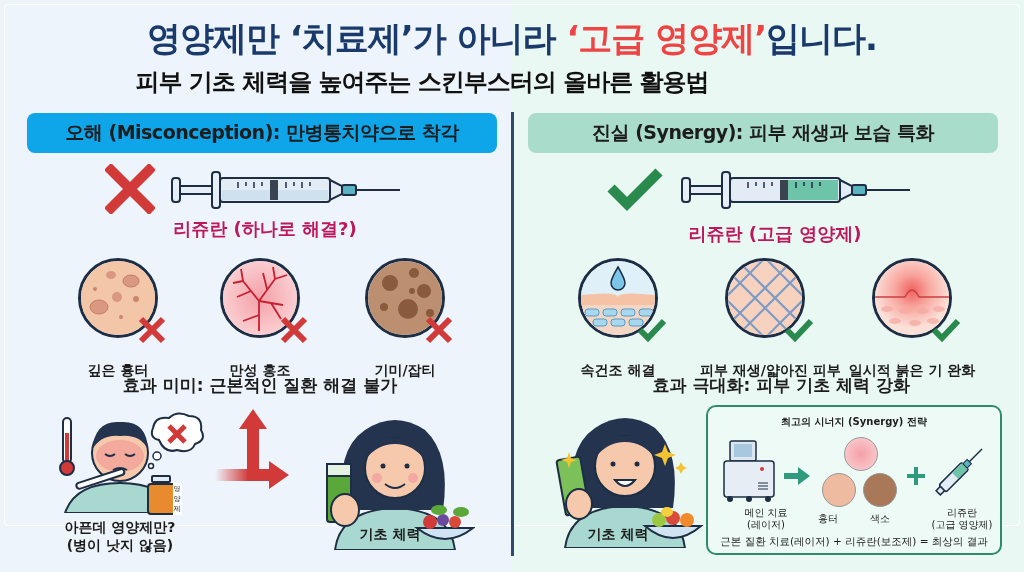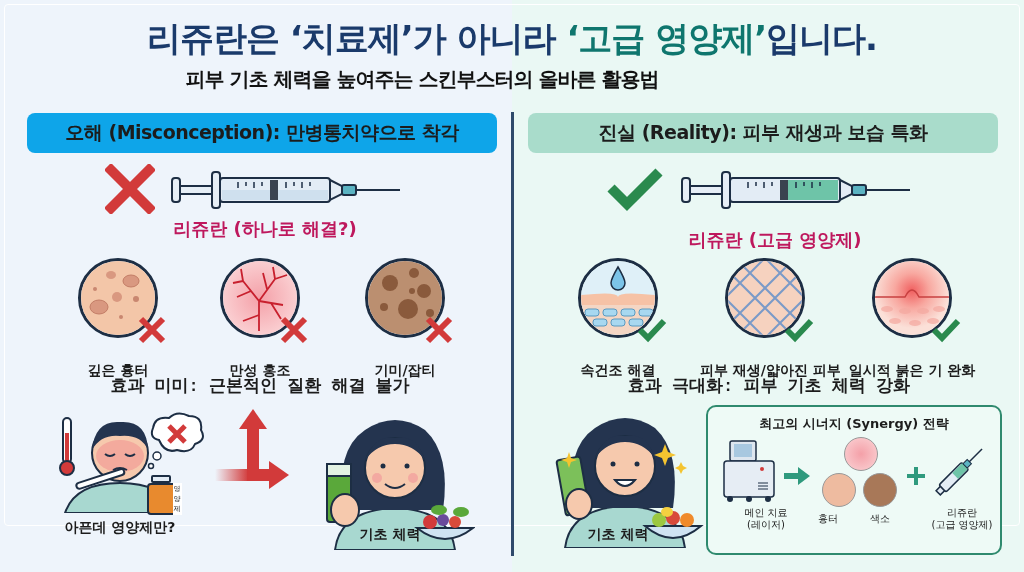--- a/index.html
+++ b/index.html
@@ -11,24 +11,24 @@
     position: relative;
   }
   .frame {
     position: absolute; left: 4px; top: 4px; width: 1016px; height: 522px;
     border: 1px solid #ffffff; border-radius: 4px;
   }
   .title {
     position: absolute; left: 0; top: 16px; width: 1024px; text-align: center;
     font-size: 34px; font-weight: bold; color: #1a3a6b; letter-spacing: -1px;
   }
-  .title .accent { color: #0f766e; }
+  .title .accent { color: #ef4444; }
   .subtitle {
     position: absolute; left: 0; top: 66px; width: 844px; text-align: center;
-    font-size: 20px; font-weight: bold; color: #111; letter-spacing: -1px;
+    font-size: 24px; font-weight: bold; color: #111; letter-spacing: -1px;
   }
   .divider {
     position: absolute; left: 511px; top: 112px; width: 3px; height: 444px; background: #2f4a6b;
   }
   .panel-header {
     position: absolute; top: 113px; height: 40px; border-radius: 8px;
     display: flex; align-items: center; justify-content: center;
     font-size: 19px; font-weight: bold; color: #1c1c1c; letter-spacing: -0.5px;
   }
   .left-header { left: 27px; width: 470px; background: #0ea5e9; }
@@ -38,37 +38,37 @@
   }
   .circle-item { position: absolute; width: 130px; text-align: center; }
   .circle {
     width: 80px; height: 80px; border-radius: 50%; border: 3px solid #1d2e44;
     margin: 0 auto; position: relative; overflow: visible;
   }
   .circle .inner { width: 100%; height: 100%; border-radius: 50%; overflow: hidden; position: relative; }
   .badge { position: absolute; right: -12px; bottom: -10px; width: 30px; height: 30px; }
   .circle-label { margin-top: 24px; font-size: 14px; font-weight: bold; color: #1c1c1c; white-space: nowrap; }
   .effect-line {
-    position: absolute; top: 374px; font-size: 17px; font-weight: bold; color: #1c1c1c; text-align: center; font-family: Liberation Mono, monospace;
+    position: absolute; top: 374px; font-size: 17px; font-weight: bold; color: #1c1c1c; text-align: center;
   }
   .person-label { position: absolute; font-size: 14px; font-weight: bold; color: #1c1c1c; text-align: center; line-height: 18px; }
   .synergy-box {
     position: absolute; left: 706px; top: 405px; width: 296px; height: 150px;
     border: 2px solid #2f8a6e; border-radius: 10px; background: #eefaf6;
   }
-  .synergy-title { position: absolute; left: 0; top: 8px; width: 100%; text-align: center; font-size: 13px; font-weight: bold; }
+  .synergy-title { position: absolute; left: 0; top: 8px; width: 100%; text-align: center; font-size: 10px; font-weight: bold; }
   .syn-label { position: absolute; font-size: 10px; text-align: center; line-height: 12px; color: #1c1c1c; }
   .syn-formula { position: absolute; left: 0; top: 128px; width: 100%; text-align: center; font-size: 10.5px; color: #1c1c1c; }
 </style>
 </head>
 <body>
 
 <div class="frame"></div>
 
-<div class="title"><span>리쥬란은 ‘치료제’가 아니라 </span><span class="accent">‘고급 영양제’</span><span>입니다.</span></div>
+<div class="title"><span>영양제만 ‘치료제’가 아니라 </span><span class="accent">‘고급 영양제’</span><span>입니다.</span></div>
 <div class="subtitle">피부 기초 체력을 높여주는 스킨부스터의 올바른 활용법</div>
 
 <div class="divider"></div>
 
 <div class="panel-header left-header">오해 (Misconception): 만병통치약으로 착각</div>
 
 <svg style="position:absolute;left:105px;top:164px" width="50" height="50" viewBox="0 0 50 50">
   <path d="M6 6 L44 44 M44 6 L6 44" stroke="#d23a3a" stroke-width="10" stroke-linecap="square"></path>
 </svg>
 <svg style="position:absolute;left:170px;top:170px" width="232" height="40" viewBox="0 0 232 40">
@@ -167,20 +167,21 @@
     <circle cx="6" cy="56" r="2.5" fill="#fff" stroke="#1d2e44" stroke-width="1.5"></circle>
 </svg>
 <div style="position:absolute;left:147px;top:475px;width:28px;height:40px;">
   <div style="width:20px;height:8px;margin:0 auto;background:#e3ecf5;border:2px solid #1d2e44;border-radius:2px;"></div>
   <div style="width:28px;height:32px;background:#e88a2e;border:2px solid #1d2e44;border-radius:4px;display:flex;align-items:center;justify-content:center;padding-left:28px;">
     <span style="font-size:7px;background:#fff;padding:1px;">영양제</span>
   </div>
 </div>
 <div class="person-label" style="left:50px;top:518px;width:140px;">
   <div>아픈데 영양제만?</div>
+  <div>(병이 낫지 않음)</div>
 </div>
 
 <svg style="position:absolute;left:215px;top:405px" width="80" height="90" viewBox="0 0 80 90">
   <defs>
       <linearGradient id="rg" x1="0" x2="1">
         <stop offset="0" stop-color="#d23a3a" stop-opacity="0"></stop>
         <stop offset="0.6" stop-color="#d23a3a"></stop>
       </linearGradient>
     </defs>
   <rect x="0" y="64" width="56" height="12" fill="url(#rg)"></rect>
@@ -204,21 +205,21 @@
   <ellipse cx="30" cy="100" rx="14" ry="16" fill="#f6c9ad" stroke="#1d2e44" stroke-width="2"></ellipse>
   <path d="M102 118 Q130 140 158 118 Z" fill="#cfe3f2" stroke="#1d2e44" stroke-width="2"></path>
   <circle cx="115" cy="112" r="7" fill="#d23a3a"></circle>
     <circle cx="128" cy="110" r="6" fill="#6a4a9c"></circle>
     <circle cx="140" cy="112" r="6" fill="#d84a3a"></circle>
   <ellipse cx="124" cy="100" rx="8" ry="5" fill="#5aa83a"></ellipse>
     <ellipse cx="146" cy="102" rx="8" ry="5" fill="#5aa83a"></ellipse>
 </svg>
 <div class="person-label" style="left:350px;top:525px;width:80px;">기초 체력</div>
 
-<div class="panel-header right-header">진실 (Reality): 피부 재생과 보습 특화</div>
+<div class="panel-header right-header">진실 (Synergy): 피부 재생과 보습 특화</div>
 
 <svg style="position:absolute;left:605px;top:166px" width="60" height="46" viewBox="0 0 60 46">
   <path d="M6 22 L22 38 L54 6" stroke="#2a8a4e" stroke-width="10" fill="none" stroke-linejoin="miter"></path>
 </svg>
 <svg style="position:absolute;left:680px;top:170px" width="232" height="40" viewBox="0 0 232 40">
   <rect x="2" y="8" width="8" height="24" rx="3" fill="#e6eef6" stroke="#1d2e44" stroke-width="2"></rect>
   <rect x="10" y="16" width="38" height="8" fill="#e6eef6" stroke="#1d2e44" stroke-width="2"></rect>
   <rect x="42" y="2" width="8" height="36" rx="3" fill="#e6eef6" stroke="#1d2e44" stroke-width="2"></rect>
   <rect x="50" y="8" width="110" height="24" rx="3" fill="#e3ecf5" stroke="#1d2e44" stroke-width="2"></rect>
   <rect x="108" y="10" width="50" height="20" fill="#6ec4a8"></rect>
@@ -230,21 +231,21 @@
       <line x1="92" y1="12" x2="92" y2="16"></line>
       <line x1="116" y1="12" x2="116" y2="18"></line>
       <line x1="124" y1="12" x2="124" y2="16"></line>
       <line x1="132" y1="12" x2="132" y2="18"></line>
       <line x1="140" y1="12" x2="140" y2="16"></line>
     </g>
   <path d="M160 10 L172 16 L172 24 L160 30 Z" fill="#e3ecf5" stroke="#1d2e44" stroke-width="2"></path>
   <rect x="172" y="15" width="14" height="10" rx="2" fill="#5bb3c2" stroke="#1d2e44" stroke-width="2"></rect>
   <line x1="186" y1="20" x2="230" y2="20" stroke="#1d2e44" stroke-width="2"></line>
 </svg>
-<div class="caption-center" style="left:680px;top:228px;width:190px;">리쥬란 (고급 영양제)</div>
+<div class="caption-center" style="left:680px;top:222px;width:190px;">리쥬란 (고급 영양제)</div>
 
 <div class="circle-item" style="left:553px;top:258px;">
   <div class="circle">
     <div class="inner" style="background:#dff0f8;">
       <svg width="74" height="74" viewBox="0 0 74 74">
         <path d="M37 6 Q44 18 44 22 A7 7 0 0 1 30 22 Q30 18 37 6 Z" fill="#7cc4e8" stroke="#1d2e44" stroke-width="1.5"></path>
         <path d="M0 34 Q37 30 37 36 Q37 30 74 34 L74 44 L0 44 Z" fill="#f6c2a6"></path>
         <rect x="0" y="44" width="74" height="30" fill="#f4d6c4"></rect>
         <g fill="#a8d8f0" stroke="#5a9ac0" stroke-width="1">
             <rect x="4" y="48" width="14" height="7" rx="3"></rect>
@@ -359,13 +360,14 @@
   <div class="syn-label" style="left:23px;top:100px;width:70px;">
     <div>메인 치료</div>
     <div>(레이저)</div>
   </div>
   <div class="syn-label" style="left:100px;top:106px;width:40px;">흉터</div>
   <div class="syn-label" style="left:152px;top:106px;width:40px;">색소</div>
   <div class="syn-label" style="left:216px;top:100px;width:76px;">
     <div>리쥬란</div>
     <div>(고급 영양제)</div>
   </div>
+  <div class="syn-formula">근본 질환 치료(레이저) + 리쥬란(보조제) = 최상의 결과</div>
 </div>
 
 </body></html>

